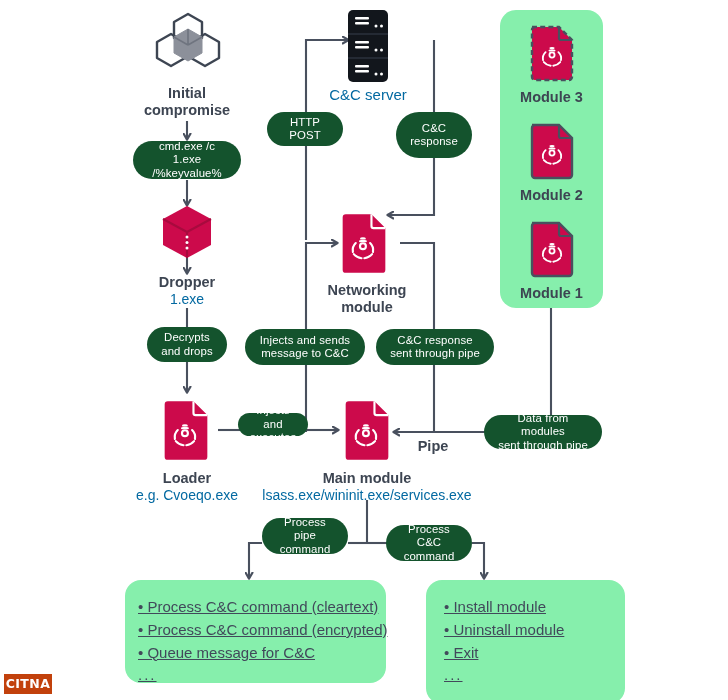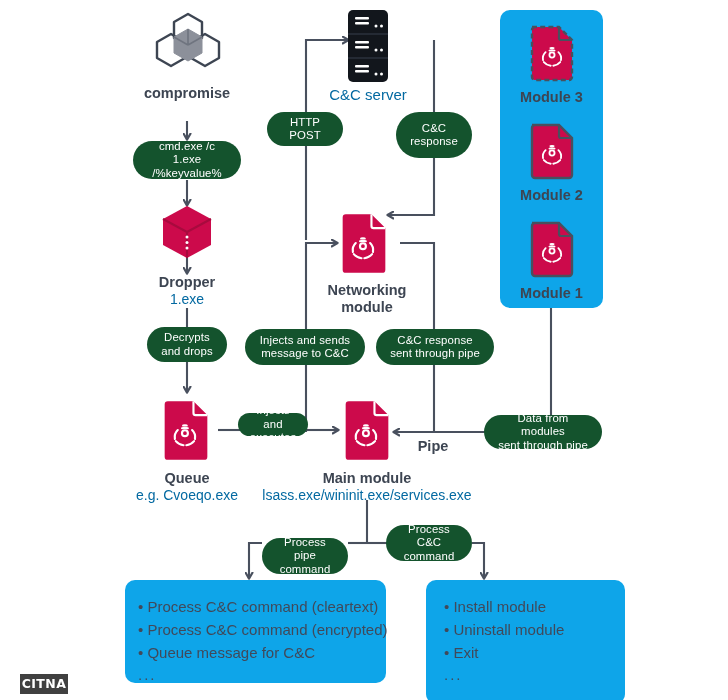--- a/index.html
+++ b/index.html
@@ -56,46 +56,47 @@
     justify-content:center;
     padding:5px 12px;
     box-sizing:border-box;
     white-space:pre-line;
     letter-spacing:.1px;
   }
 
   
   .panel{
     position:absolute;
-    background:#0ea5e9;
-    border-radius:10px;
+    background:#86efac;
+    border-radius:16px;
     box-sizing:border-box;
+    text-decoration:underline;
   }
   .panel-list{
     padding:16px 18px 12px 18px;
     color:#41495a;
     font-size:15px;
     line-height:1.52;
   }
   .panel-list .li{white-space:nowrap;}
   .panel-list .dots{letter-spacing:2px;font-size:15px;}
 
   
   .mod-cell{position:absolute;text-align:center;width:100%;}
   .mod-cap{
     font-weight:bold;font-size:14.5px;color:#3d4552;
     margin-top:3px;display:block;
   }
 
   
   #logo{
     position:absolute;
-    left:20px;top:674px;
+    left:4px;top:674px;
     width:48px;height:20px;
-    background:#404040;
+    background:#c2410c;
     display:flex;align-items:center;justify-content:center;
   }
   #logo .lg{
     color:#fff;font-size:12.5px;font-weight:bold;
     letter-spacing:.4px;line-height:1;
     font-family:"DejaVu Sans",sans-serif;
   }
 </style>
 </head>
 <body>
@@ -208,20 +209,21 @@
         <path d="M22,26 L36,34 L36,50 L22,58 L8,50 L8,34 Z"></path>
         <path d="M56,26 L70,34 L70,50 L56,58 L42,50 L42,34 Z"></path>
       </g>
       <path d="M39,21 L53,29 L53,45 L39,53 L25,45 L25,29 Z" fill="#8c909a" stroke="#8c909a" stroke-width="1"></path>
       <g fill="none" stroke="#6f747f" stroke-width="1.6">
         <path d="M39,21 L39,37 M39,37 L53,29 M39,37 L25,29"></path>
       </g>
     </svg>
   </div>
   <div class="node-label" style="left:107px;top:85px;width:160px;">
+    <span class="ttl">Initial</span>
     <span class="ttl">compromise</span>
   </div>
 
   <div class="pill" style="left:133px;top:141px;width:108px;height:38px;">cmd.exe /c 1.exe
 /%keyvalue%</div>
 
   <div class="abs" style="left:158px;top:203px;">
     <svg width="58" height="58" viewBox="0 0 58 58">
       <path d="M29,3 L53,16 L53,42 L29,55 L5,42 L5,16 Z" fill="#cc0a4b"></path>
       <path d="M5,16 L29,29 L53,16" fill="none" stroke="#a80a3e" stroke-width="2.1"></path>
@@ -309,21 +311,21 @@
         <path d="M-3.2,-5.5 A11,11 0 0 1 3.2,-5.5"></path>
         <path d="M-11.2,6.5 A11,11 0 0 1 -8,-3.5"></path>
         <path d="M8,-3.5 A11,11 0 0 1 11.2,6.5"></path>
         <path d="M-10.2,8.8 A13.5,13.5 0 0 0 -1.6,13.4"></path>
         <path d="M1.6,13.4 A13.5,13.5 0 0 0 10.2,8.8"></path>
         <path d="M-2.0,-8.6 A13.5,13.5 0 0 1 2.0,-8.6"></path>
       </g>
     </svg>
   </div>
   <div class="node-label" style="left:107px;top:470px;width:160px;">
-    <span class="ttl">Queue</span>
+    <span class="ttl">Loader</span>
     <span class="sub">e.g. Cvoeqo.exe</span>
   </div>
 
   <div class="pill" style="left:238px;top:413px;width:70px;height:23px;">Injects and
 executes</div>
 
   <div class="abs" style="left:342px;top:398px;">
     <svg width="50" height="64" viewBox="0 0 46 60">
       <path d="M3,3 h27 l13,13 v39 a3,3 0 0 1 -3,3 h-34 a3,3 0 0 1 -3,-3 v-49 a3,3 0 0 1 3,-3 z" fill="#cc0a4b"></path>
       <path d="M30,3 v11 a2,2 0 0 0 2,2 h11" fill="none" stroke="#ffffff" stroke-width="2"></path>
@@ -343,21 +345,21 @@
     <span class="sub">lsass.exe/wininit.exe/services.exe</span>
   </div>
 
   <div class="node-label" style="left:403px;top:438px;width:60px;">
     <span class="ttl">Pipe</span>
   </div>
 
   <div class="pill" style="left:484px;top:415px;width:118px;height:34px;">Data from modules
 sent through pipe</div>
 
-  <div class="pill" style="left:262px;top:538px;width:86px;height:36px;">Process pipe
+  <div class="pill" style="left:262px;top:518px;width:86px;height:36px;">Process pipe
 command</div>
 
   <div class="pill" style="left:386px;top:525px;width:86px;height:36px;">Process C&amp;C
 command</div>
 
   <div class="panel panel-list" style="left:125px;top:580px;width:261px;height:103px;padding-left:13px;">
     <div class="li">• Process C&amp;C command (cleartext)</div>
     <div class="li">• Process C&amp;C command (encrypted)</div>
     <div class="li">• Queue message for C&amp;C</div>
     <div class="dots">...</div>

